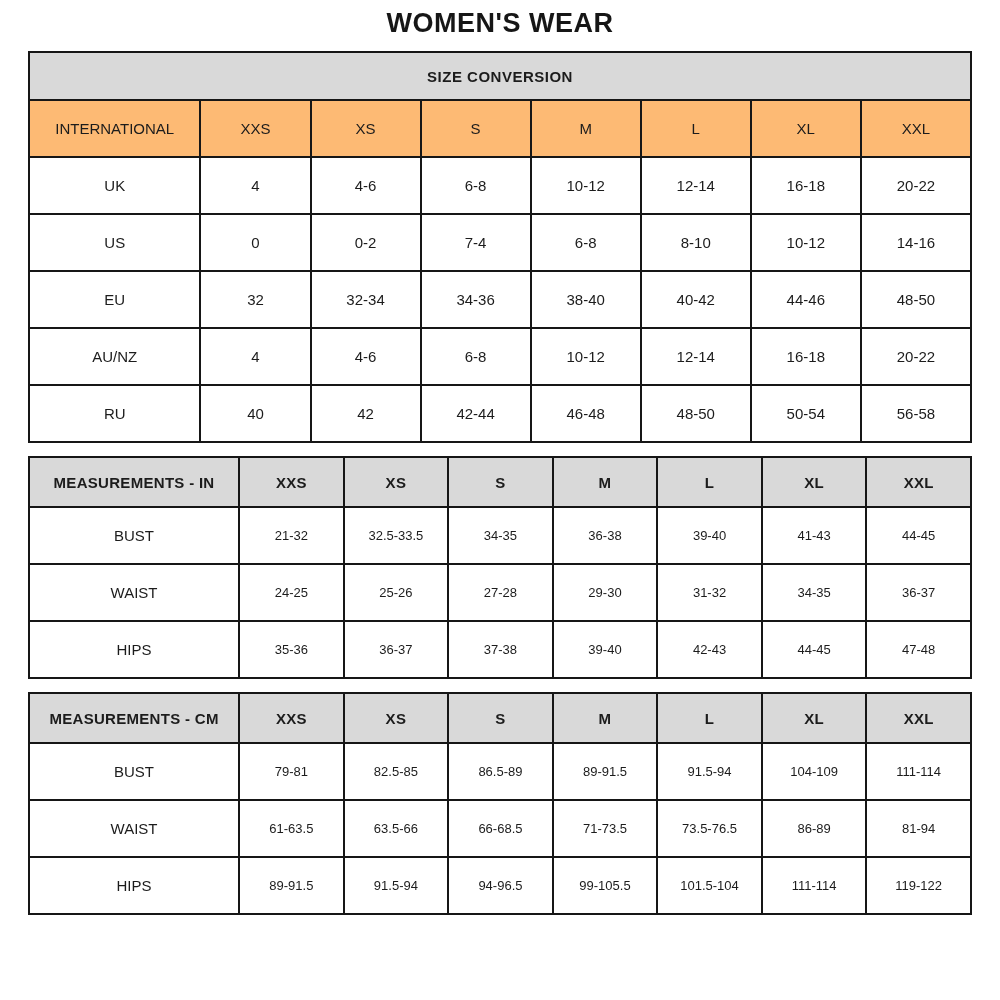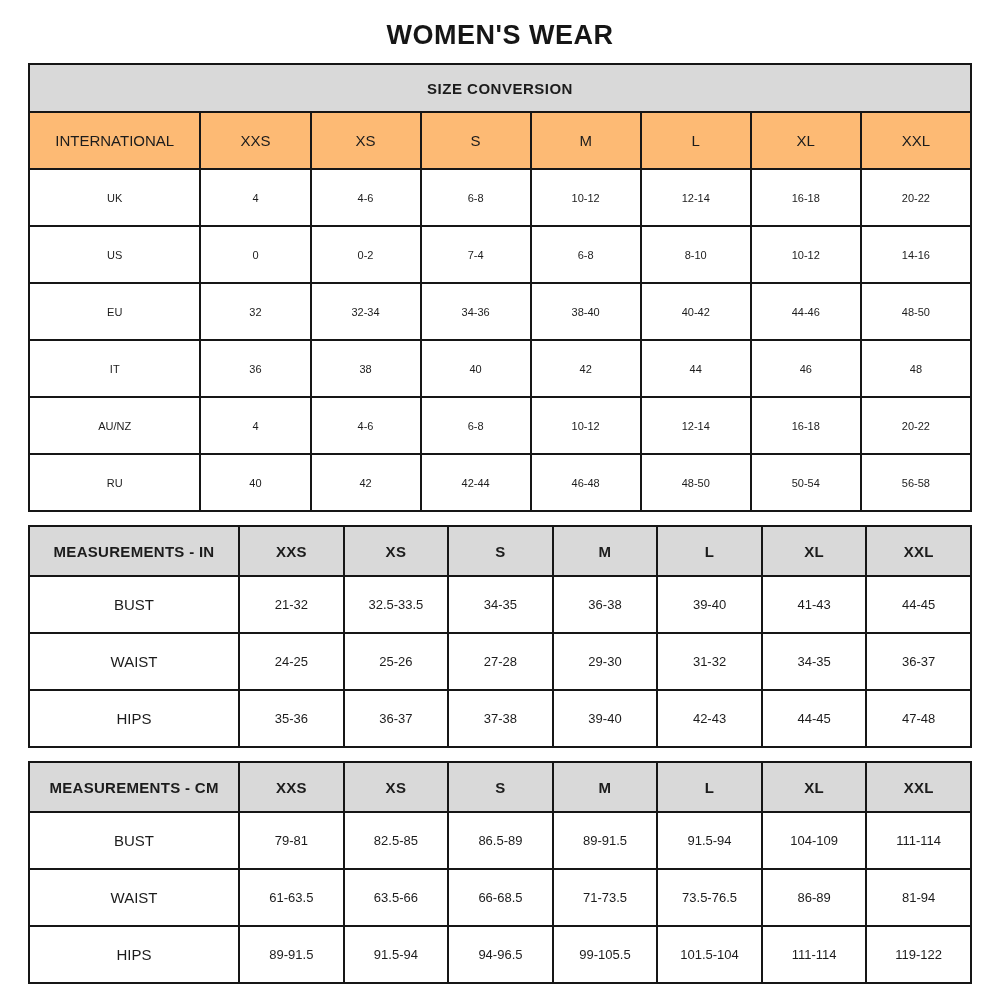--- a/index.html
+++ b/index.html
@@ -7,21 +7,21 @@
     padding: 0;
     background: #ffffff;
     width: 1000px;
     font-family: "Liberation Sans", sans-serif;
     color: #1c1c1c;
   }
   .page {
     width: 1000px;
     height: 996px;
     box-sizing: border-box;
-    padding: 16px 28px 0 28px;
+    padding: 4px 28px 0 28px;
   }
   .page-title {
     text-align: center;
     font-size: 27px;
     font-weight: 700;
     letter-spacing: 0.5px;
     margin: 4px 0 12px 0;
     color: #161616;
   }
   table {
@@ -44,21 +44,21 @@
     font-weight: 700;
     font-size: 15px;
     letter-spacing: 0.5px;
   }
   .conv-row { height: 57px; }
   .conv th.hdr {
     font-weight: 400;
     font-size: 15px;
     background: #fdba74;
   }
-  .conv td { font-size: 11px; }
+  .conv td { font-size: 15px; }
   
   .meas-hdr-row { height: 50px; }
   .meas th {
     background: #d9d9d9;
     font-weight: 700;
     font-size: 15px;
     letter-spacing: 0.3px;
   }
   .meas-row { height: 57px; }
   .meas td { font-size: 13px; }
@@ -125,30 +125,20 @@
       <td>EU</td>
       <td>32</td>
       <td>32-34</td>
       <td>34-36</td>
       <td>38-40</td>
       <td>40-42</td>
       <td>44-46</td>
       <td>48-50</td>
     </tr>
     <tr class="conv-row">
-      <td>IT</td>
-      <td>36</td>
-      <td>38</td>
-      <td>40</td>
-      <td>42</td>
-      <td>44</td>
-      <td>46</td>
-      <td>48</td>
-    </tr>
-    <tr class="conv-row">
       <td>AU/NZ</td>
       <td>4</td>
       <td>4-6</td>
       <td>6-8</td>
       <td>10-12</td>
       <td>12-14</td>
       <td>16-18</td>
       <td>20-22</td>
     </tr>
     <tr class="conv-row">

